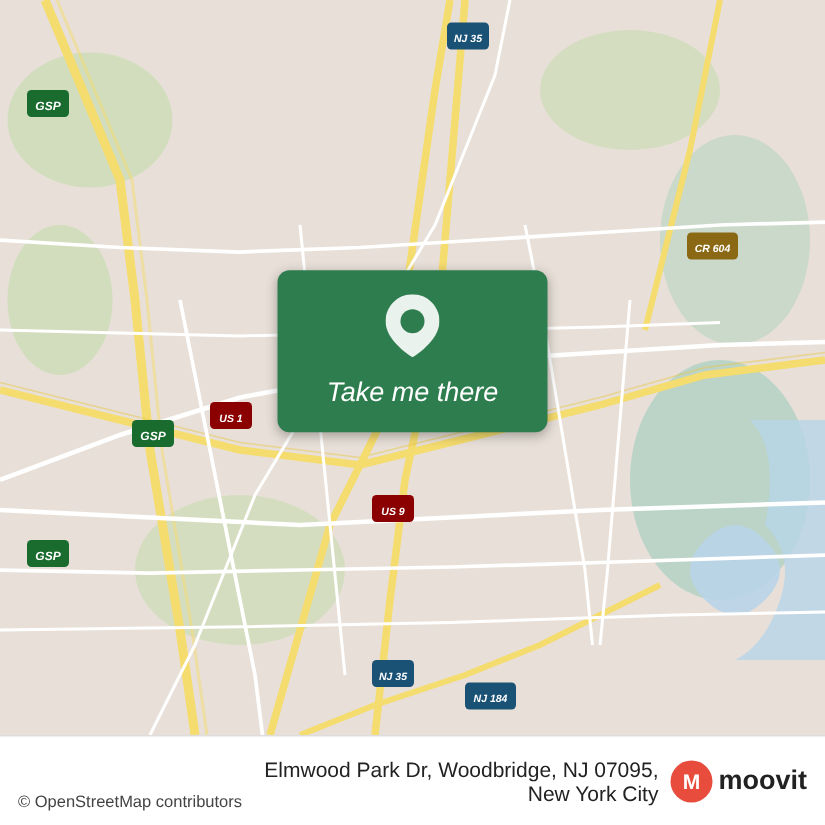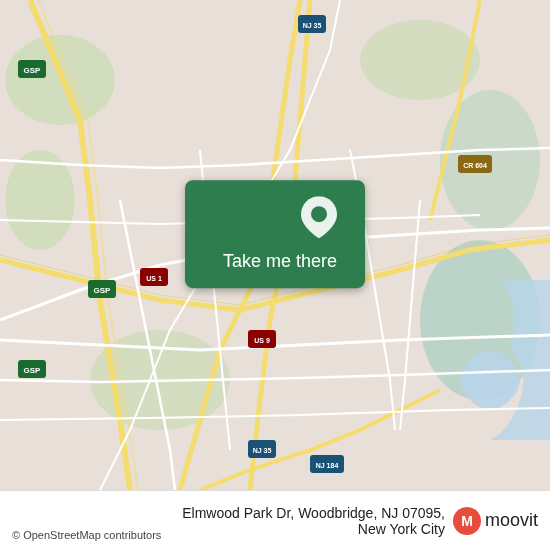--- a/index.html
+++ b/index.html
@@ -10,20 +10,21 @@
       font-family: Arial, sans-serif;
       position: relative;
     }
 
     #map-container {
       width: 550px;
       height: 490px;
       position: relative;
       overflow: hidden;
       background-color: #e8e0d8;
+      font-style: italic;
     }
 
     
     #map-bg {
       width: 100%;
       height: 100%;
       position: absolute;
       top: 0; left: 0;
     }
 
@@ -31,21 +32,21 @@
     #button-overlay {
       position: absolute;
       top: 50%;
       left: 50%;
       transform: translate(-50%, -60%);
       background-color: #2e7d4f;
       border-radius: 8px;
       padding: 16px 28px;
       display: flex;
       flex-direction: column;
-      align-items: flex-end;
+      align-items: center;
       justify-content: center;
       cursor: pointer;
       box-shadow: 0 2px 8px rgba(0,0,0,0.3);
       min-width: 180px;
       gap: 8px;
     }
 
     #button-overlay .pin-icon {
       color: white;
       font-size: 32px;
@@ -87,21 +88,21 @@
     }
 
     #moovit-logo {
       display: flex;
       align-items: center;
       gap: 4px;
     }
 
     #moovit-logo .moovit-text {
       font-size: 18px;
-      font-weight: normal;
+      font-weight: bold;
       color: #222;
     }
 
     #moovit-logo .moovit-icon {
       width: 28px;
       height: 28px;
       border-radius: 50%;
       background: #e74c3c;
       display: flex;
       align-items: center;

